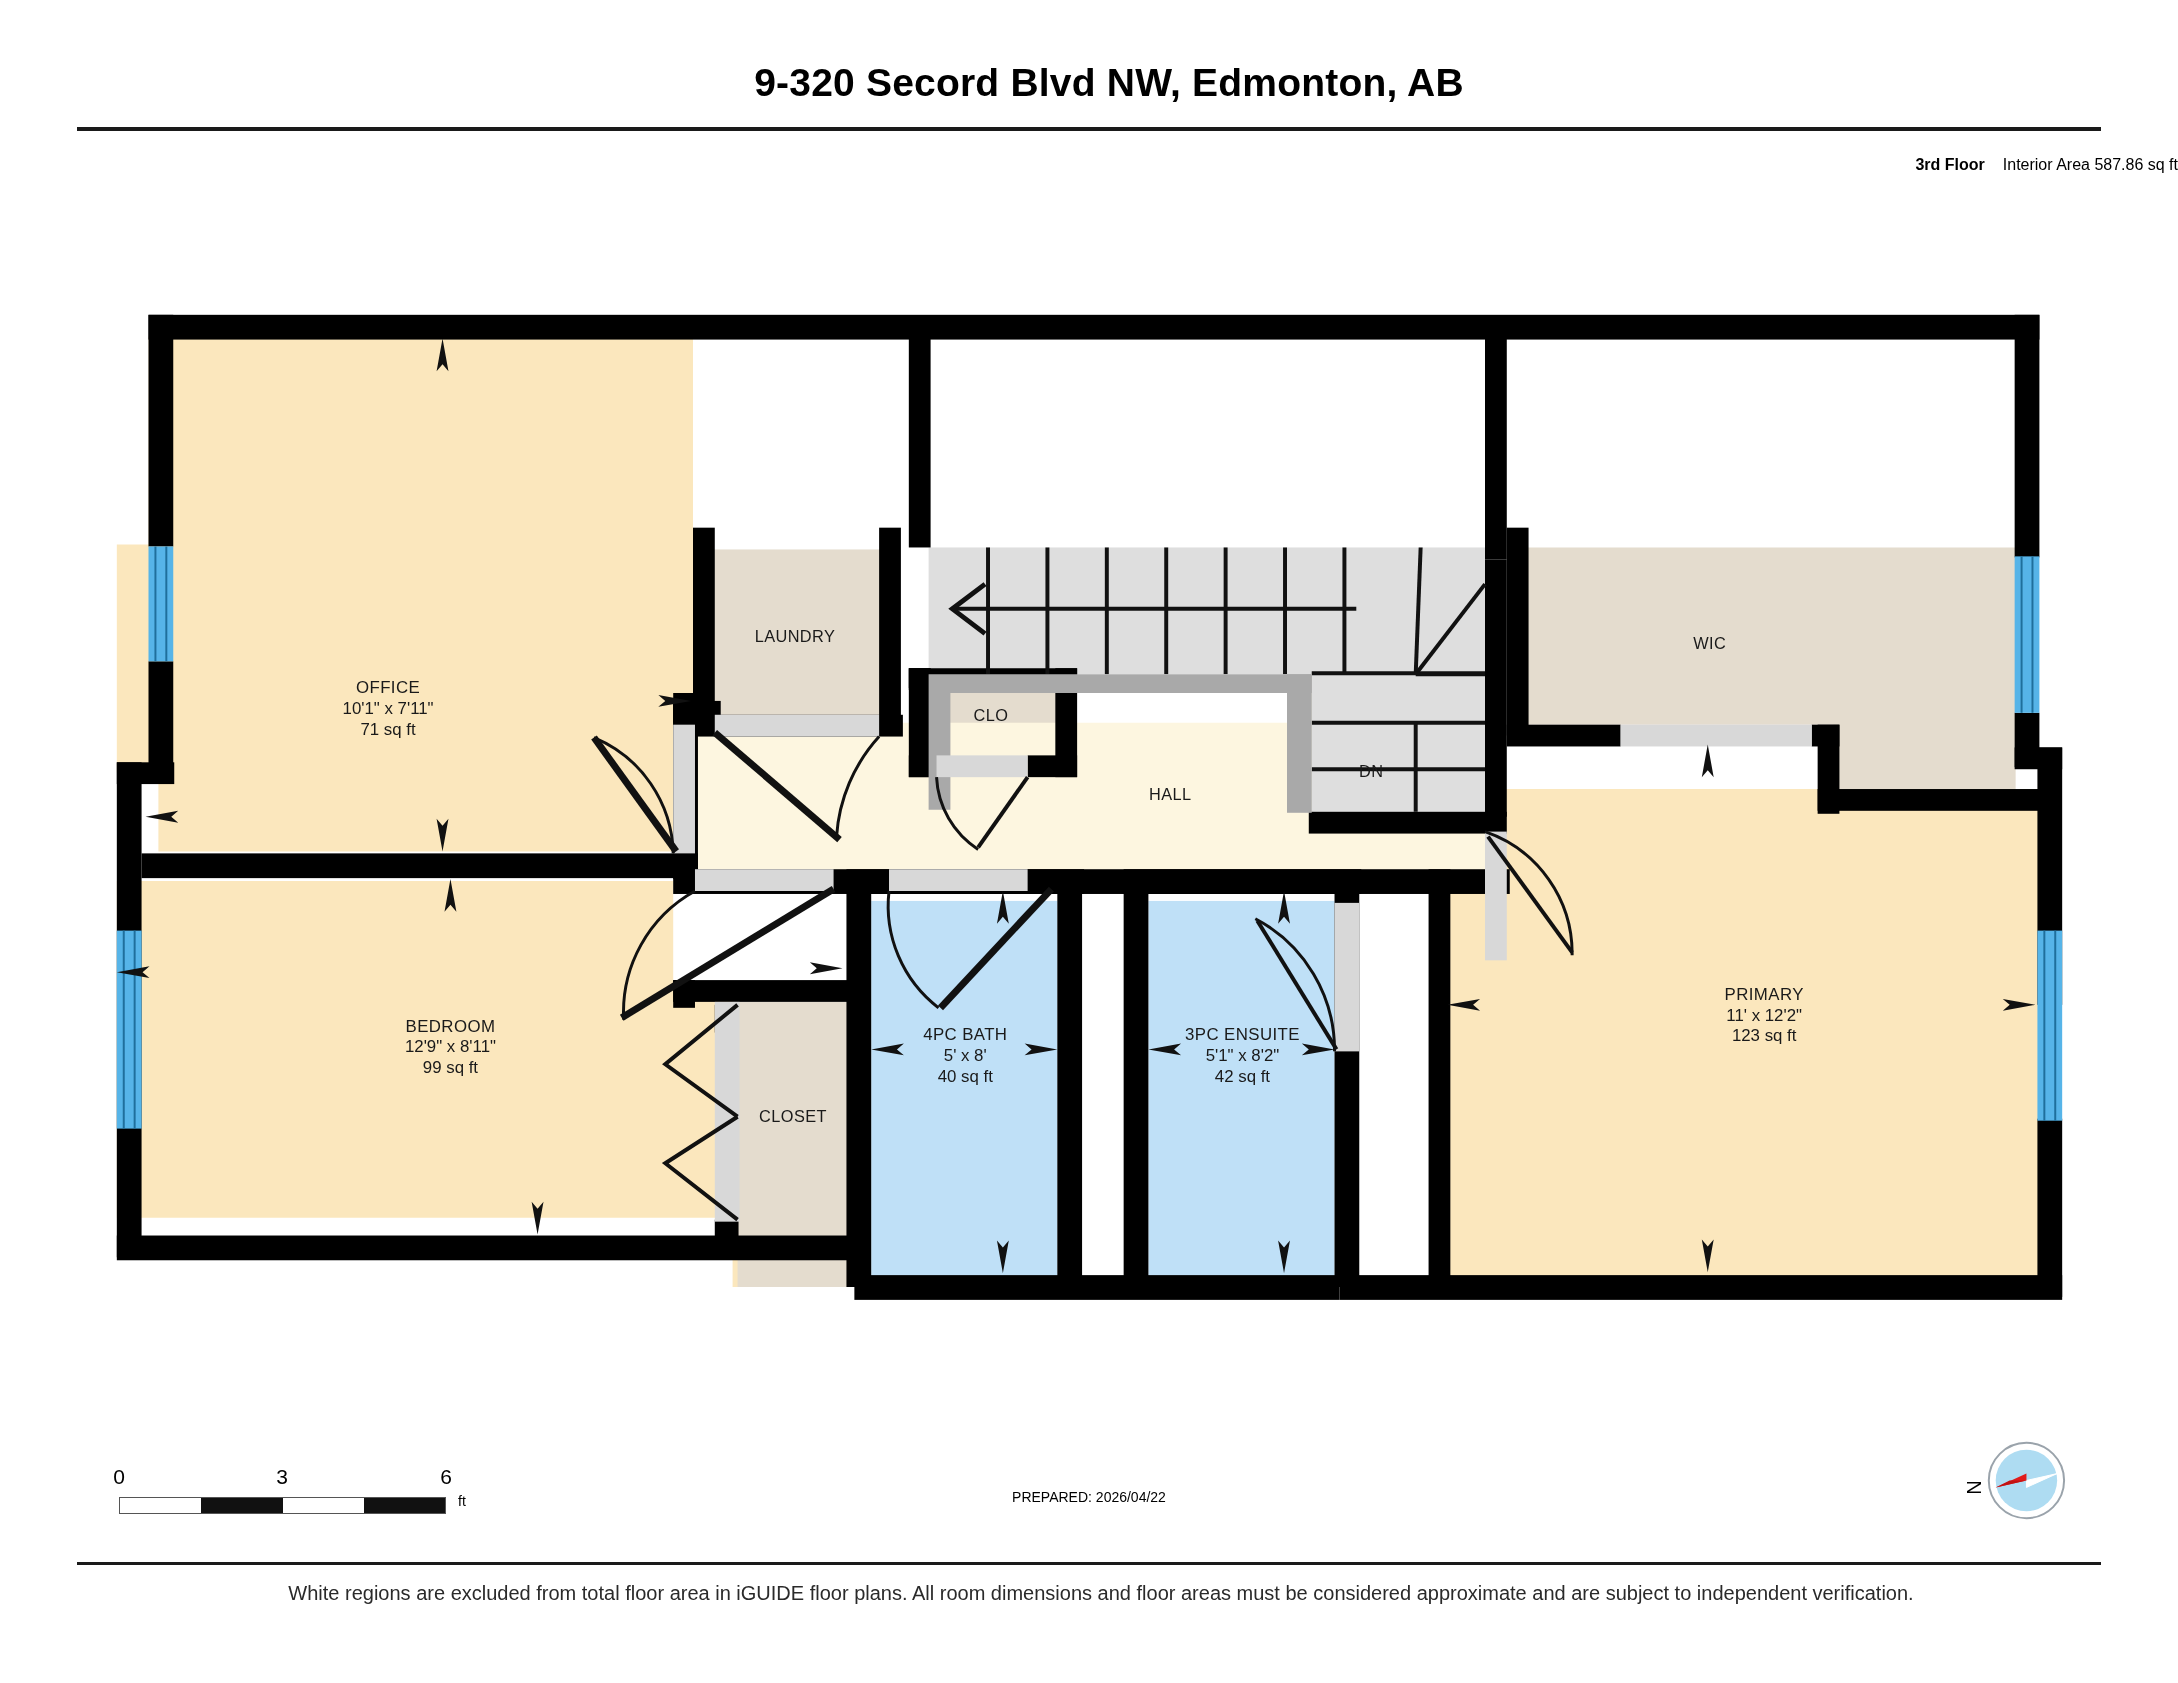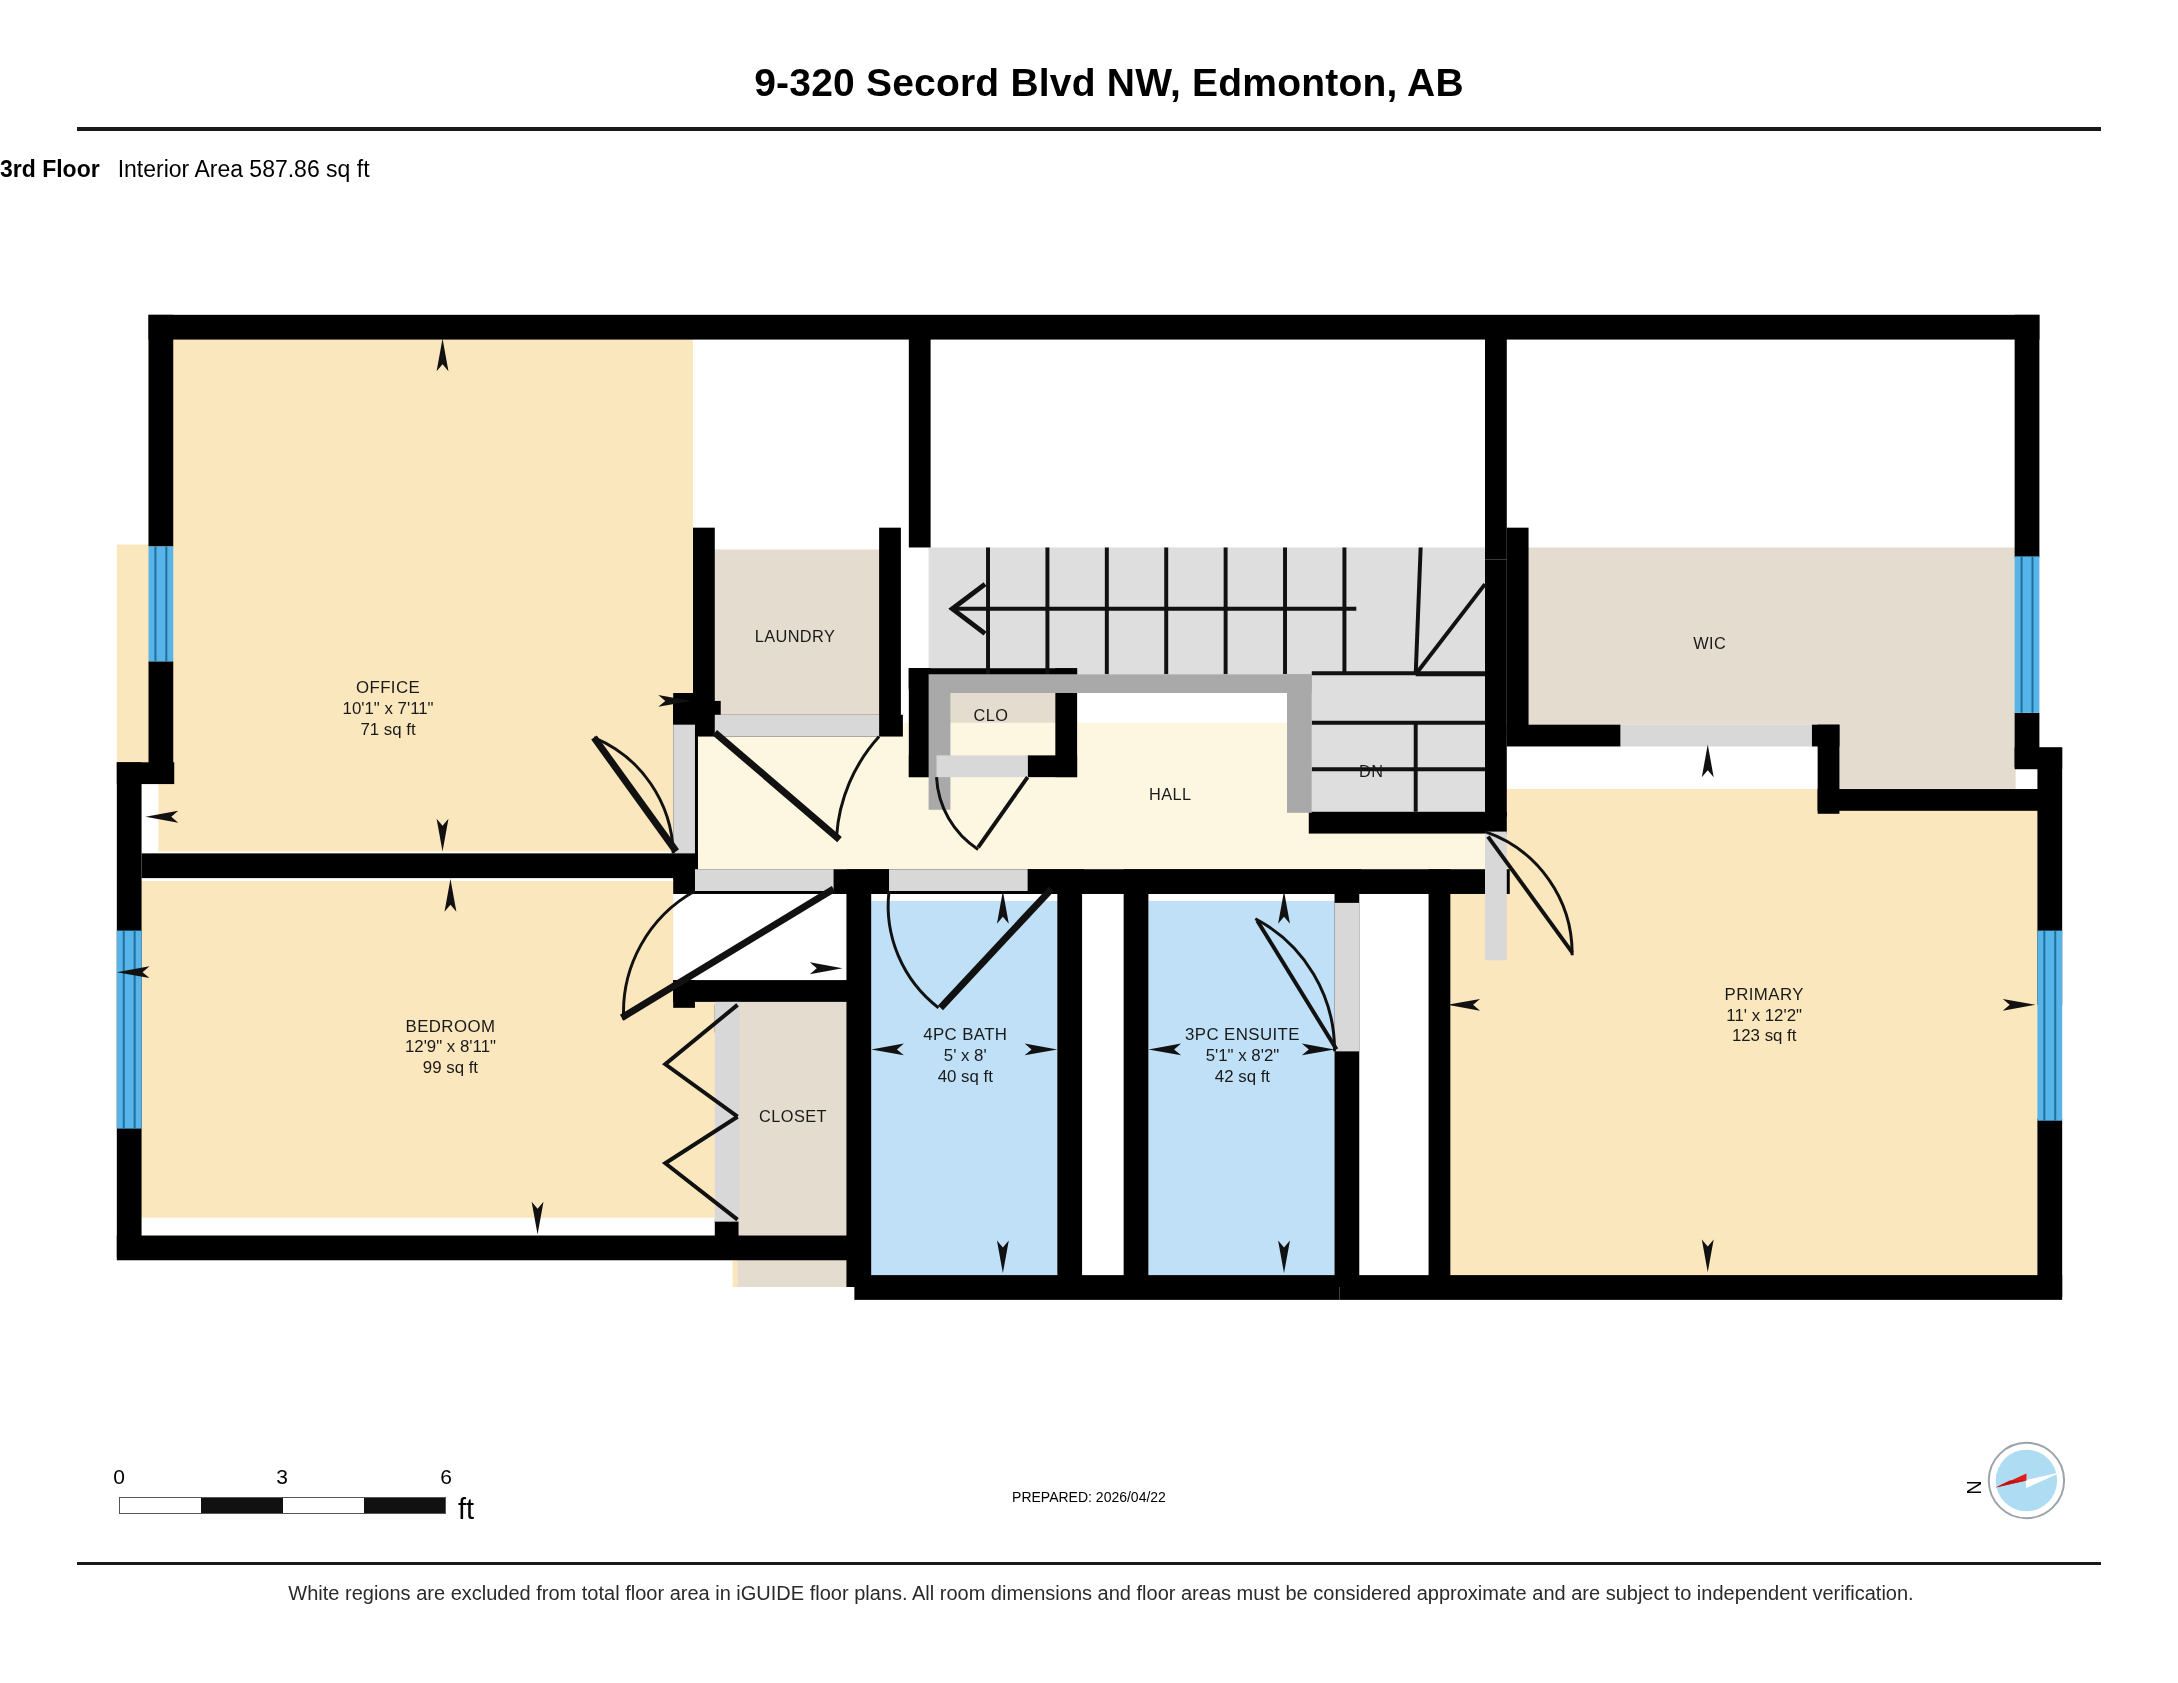--- a/index.html
+++ b/index.html
@@ -34,22 +34,22 @@
     top: 127px;
     width: 2024px;
     height: 4px;
     background: #1a1a1a;
   }
   .subtitle-wrap {
     position: absolute;
     left: 0;
     top: 156px;
     width: 2178px;
-    text-align: left;
-    font-size: 23px;
+    text-align: right;
+    font-size: 16px;
   }
   .subtitle-wrap .floor-name {
     font-weight: bold;
   }
   .subtitle-wrap .area-text {
     font-weight: normal;
     margin-left: 18px;
   }
 
   
@@ -114,21 +114,21 @@
     display: block;
     height: 100%;
     flex: 1 1 25%;
   }
   .scale-bar i.dark { background: #111; }
   .scale-bar i.light { background: #ffffff; }
   .scale-unit {
     position: absolute;
     left: 339px;
     top: 28px;
-    font-size: 29px;
+    font-size: 14px;
   }
 
   .prepared {
     position: absolute;
     left: 0;
     top: 1489px;
     width: 2178px;
     text-align: center;
     font-size: 14px;
   }

